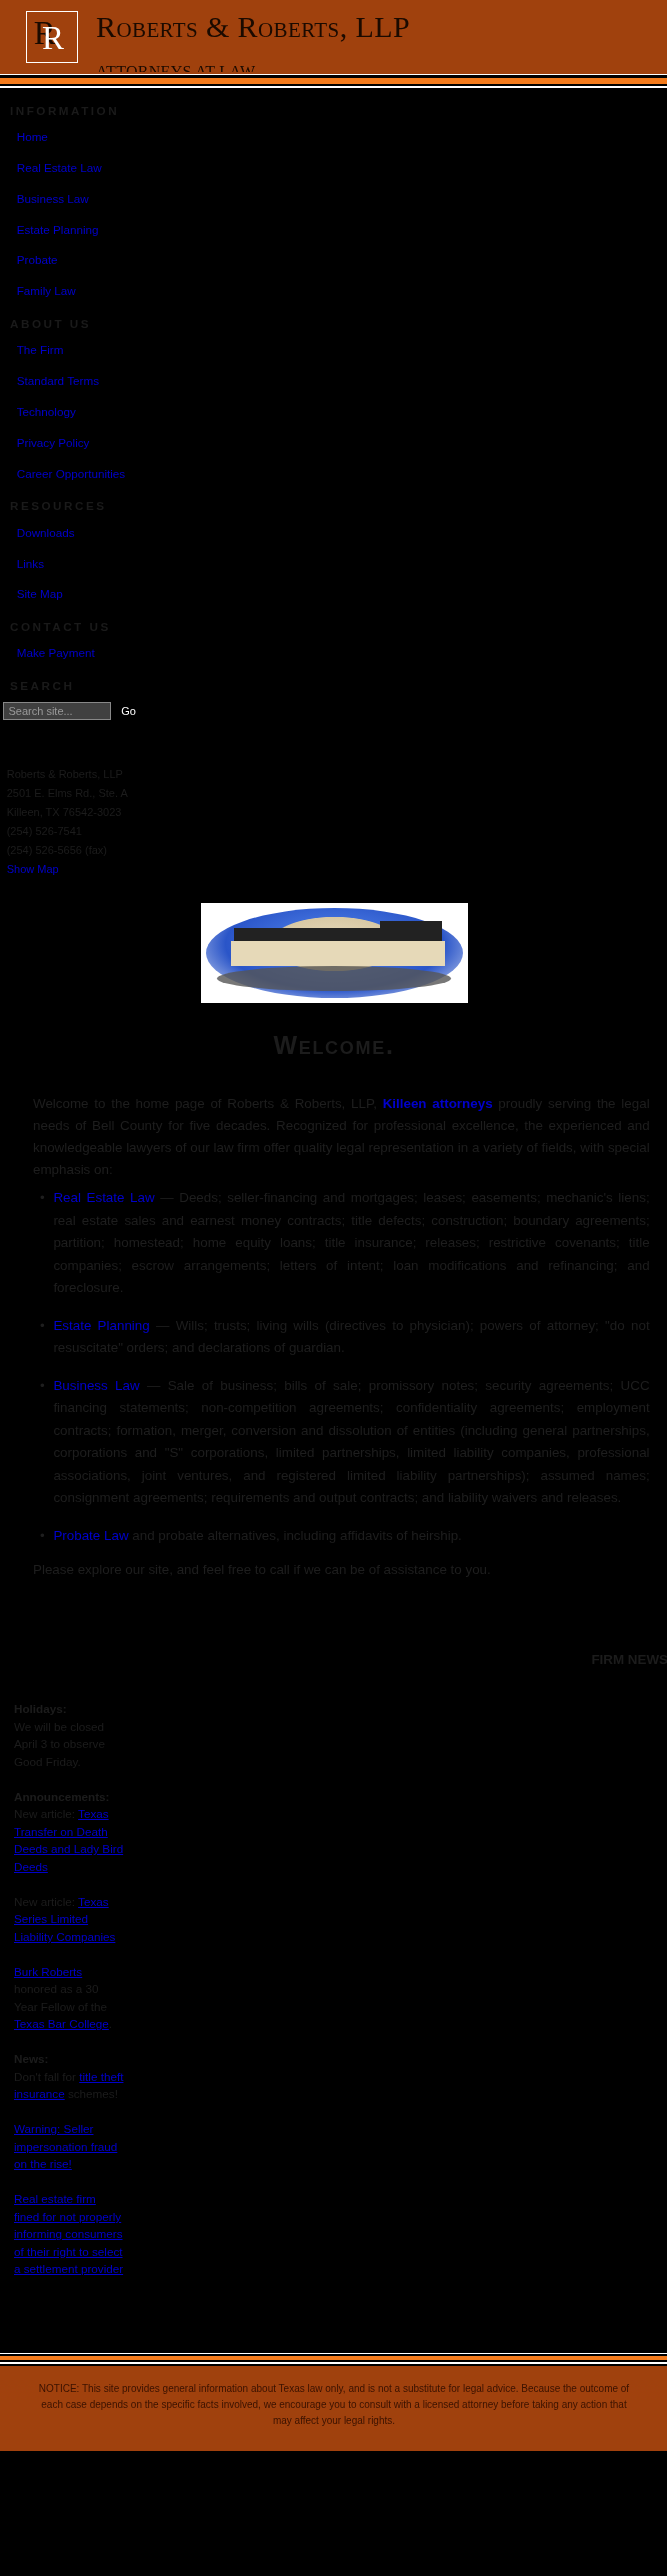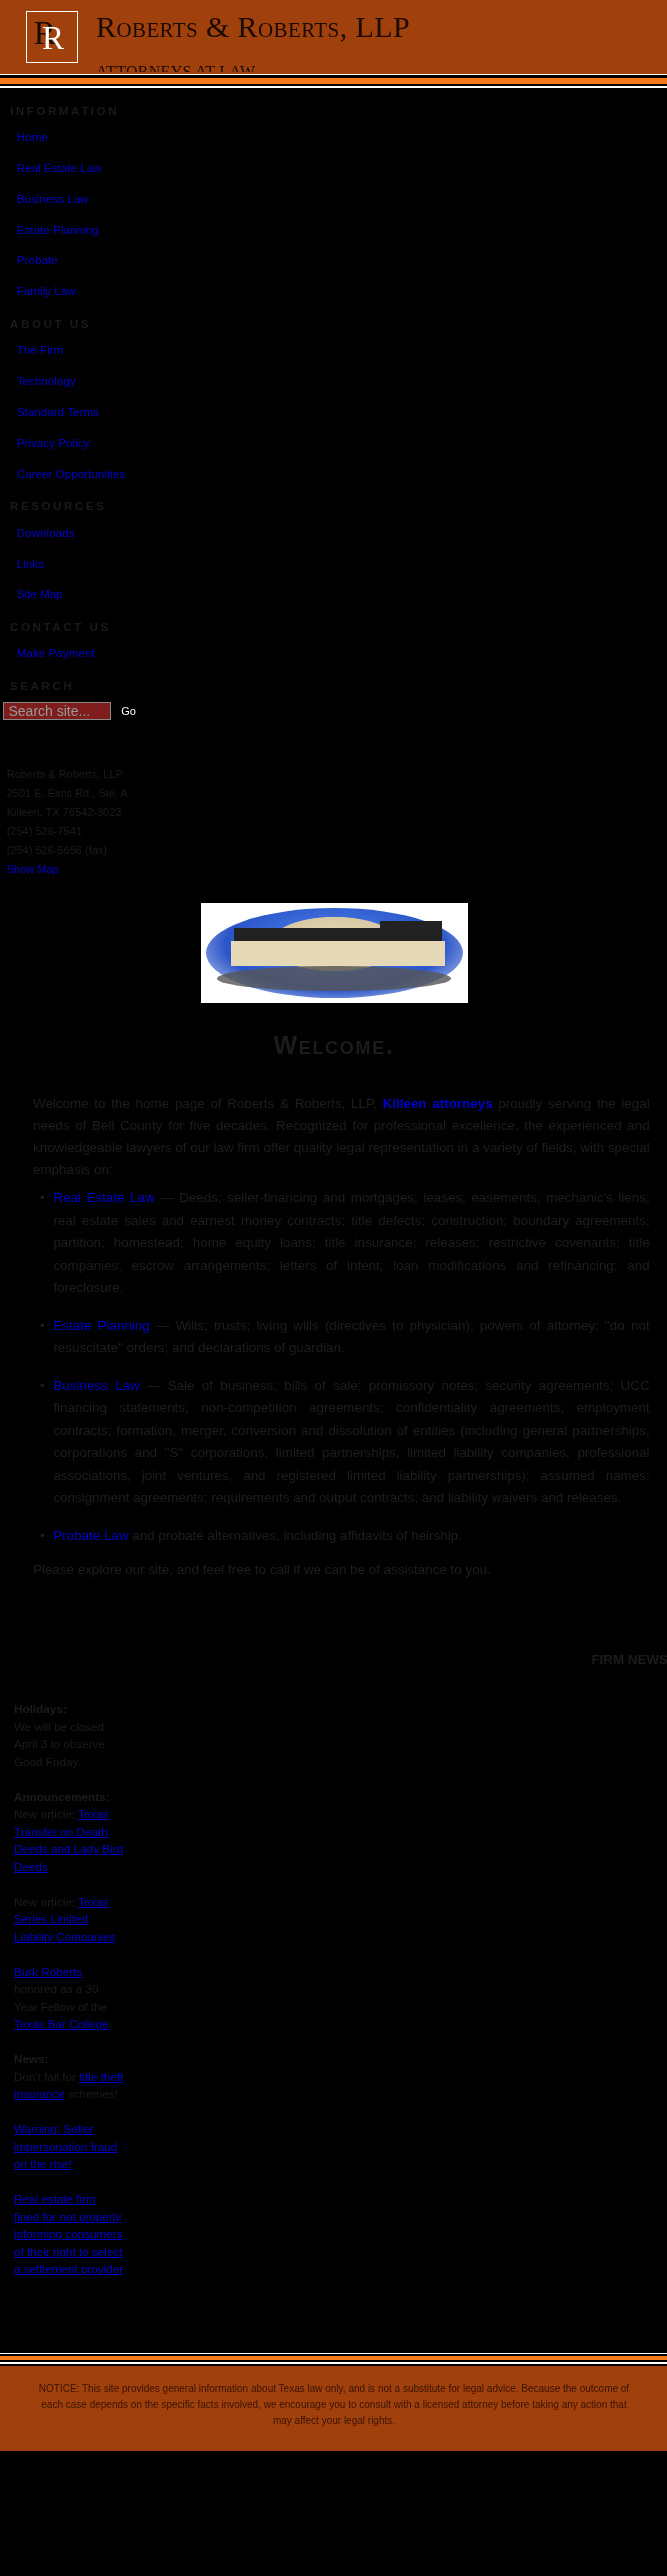--- a/index.html
+++ b/index.html
@@ -20,21 +20,21 @@
     .stripes .s3 { position: absolute; top: 3.3px; left: 0; right: 0; height: 2.5px; background: #000; }
     .stripes .s4 { position: absolute; top: 5.8px; left: 0; right: 0; height: 6.7px; background: #f47b1c; }
     .stripes .s5 { position: absolute; top: 12.5px; left: 0; right: 0; height: 1.7px; background: #000; }
     .stripes .s6 { position: absolute; top: 14px; left: 0; right: 0; height: 1.7px; background: #fff; }
 
     
     .nav { padding: 6.7px 0 0 0; }
     .nav-heading { font-size: 11.7px; font-weight: bold; letter-spacing: 2.5px; color: #1a1a1a; padding: 8.3px 10px 6.7px 10px; }
     .nav-item { display: block; font-size: 11.7px; color: #0000cc; text-decoration: none; padding: 7.5px 0 11.7px 16.7px; line-height: 11.7px; }
     .search-row { display: flex; align-items: center; padding: 3.3px 3.3px 0 3.3px; }
-    .search-input { width: 108px; height: 18.4px; border: 0.8px solid #888; background: #7f1d1d; font-family: "Liberation Sans", sans-serif; font-size: 14px; padding: 1.7px 4.2px; color: #999; }
+    .search-input { width: 108px; height: 18.4px; border: 0.8px solid #888; background: #404040; font-family: "Liberation Sans", sans-serif; font-size: 11px; padding: 1.7px 4.2px; color: #999; }
     .search-input::placeholder { color: #999; }
     .go-button { background: transparent; border: none; color: #fff; font-family: "Liberation Sans", sans-serif; font-size: 11px; margin-left: 10px; cursor: pointer; }
 
     .address { padding: 45px 6.7px 0 6.7px; font-size: 11px; color: #1c1c1c; line-height: 19px; }
     .address a { text-decoration: none; color: #0000cc; }
 
     
     .building { margin: 23.4px auto 0 auto; width: 267px; height: 100px; background: #fff; position: relative; overflow: hidden; }
     .building .oval { position: absolute; left: 5px; top: 5px; width: 257px; height: 90px; border-radius: 50%;
       background: radial-gradient(ellipse at 50% 40%, #e8dcc0 0%, #d8c8a4 35%, #3c6ad8 36%, #2a55c8 60%, #fff 100%); }
@@ -92,22 +92,22 @@
   <div class="nav-heading">INFORMATION</div>
   <a class="nav-item" href="#">Home</a>
   <a class="nav-item" href="#">Real Estate Law</a>
   <a class="nav-item" href="#">Business Law</a>
   <a class="nav-item" href="#">Estate Planning</a>
   <a class="nav-item" href="#">Probate</a>
   <a class="nav-item" href="#">Family Law</a>
 
   <div class="nav-heading">ABOUT US</div>
   <a class="nav-item" href="#">The Firm</a>
+  <a class="nav-item" href="#">Standard Terms</a>
   <a class="nav-item" href="#">Technology</a>
-  <a class="nav-item" href="#">Standard Terms</a>
   <a class="nav-item" href="#">Privacy Policy</a>
   <a class="nav-item" href="#">Career Opportunities</a>
 
   <div class="nav-heading">RESOURCES</div>
   <a class="nav-item" href="#">Downloads</a>
   <a class="nav-item" href="#">Links</a>
   <a class="nav-item" href="#">Site Map</a>
 
   <div class="nav-heading">CONTACT US</div>
   <a class="nav-item" href="#">Make Payment</a>

